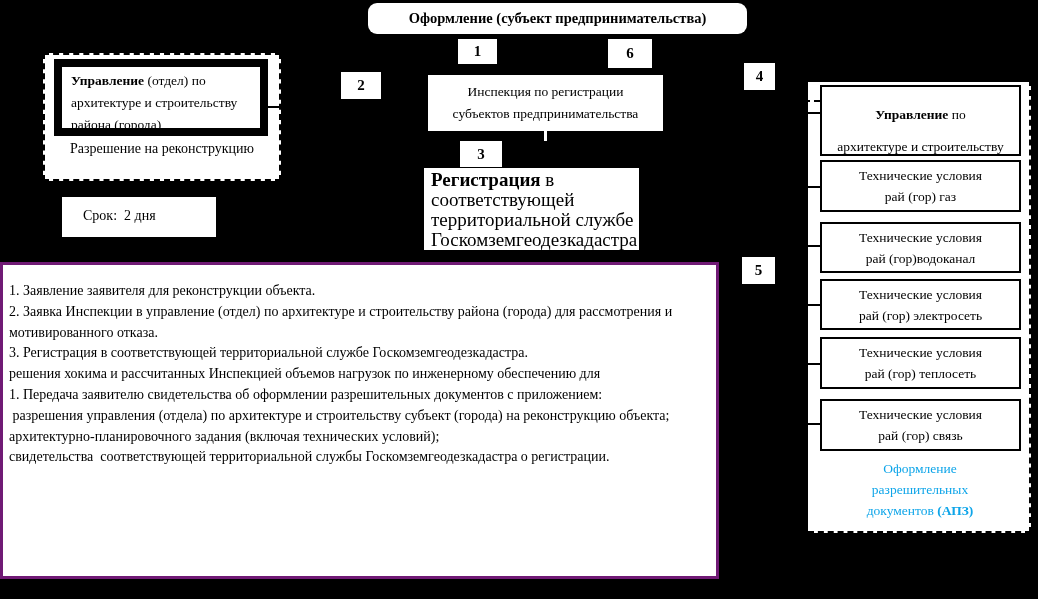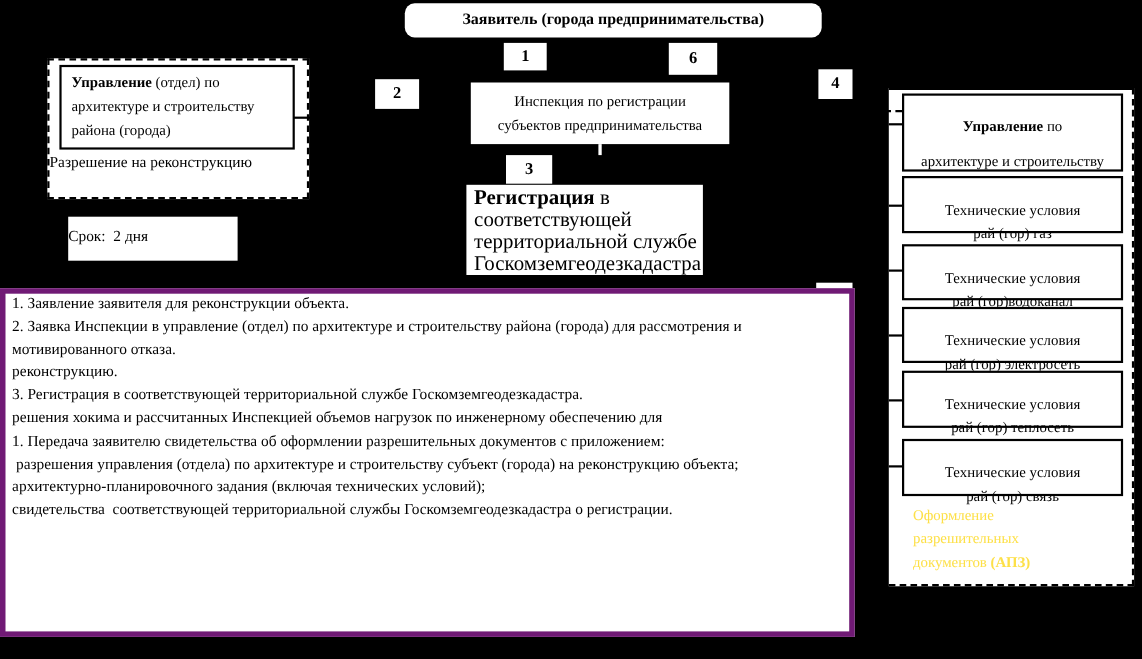--- a/index.html
+++ b/index.html
@@ -25,56 +25,56 @@
 
   .inspection { left:428px; top:75px; width:235px; height:56px;
     font-size:13.5px; line-height:22px; padding-top:6px; text-align:center; }
   .insp-tick { position:absolute; left:544px; top:131px; width:3px; height:10px; background:#fff; }
 
   .registration { left:424px; top:168px; width:215px; height:82px;
     font-size:19px; line-height:20px; padding:2px 0 0 7px; }
 
   .arch-dashed { left:43px; top:53px; width:238px; height:128px; border:2px dashed #000; }
   .arch-inner { position:absolute; left:9px; top:4px; width:214px; height:77px;
-    border:2px solid #000000; box-sizing:border-box; background:#fff;
+    border:8px solid #000000; box-sizing:border-box; background:#fff;
     font-size:13.5px; line-height:22px; padding:3px 0 0 9px; }
   .arch-note { position:absolute; left:0; top:86px; width:100%;
-    text-align:left; font-size:14px; }
+    text-align:center; font-size:14px; }
   .arch-tick { position:absolute; left:267px; top:106px; width:15px; height:2px; background:#000; }
 
   .term { left:62px; top:197px; width:154px; height:40px;
-    line-height:38px; padding-left:0; font-size:14px; }
+    line-height:38px; padding-left:21px; font-size:14px; }
 
-  .notes { left:0; top:262px; width:777px; height:317px;
-    border:5px solid #701a75; padding:0 0 0 6px; font-size:14px; }
+  .notes { left:0; top:262px; width:719px; height:317px;
+    border:3px solid #701a75; padding:16px 0 0 6px; font-size:14px; }
   .notes .nline { line-height:20.8px; white-space:pre; }
 
   .rc-container { left:808px; top:80px; width:223px; height:453px;
     border-top:2px solid #000; border-right:2px dashed #000; border-bottom:2px dashed #000; }
   .rc-box { left:820px; width:201px; border:2px solid #000; text-align:center;
-    font-size:13.5px; line-height:21px; padding-top:18px; }
+    font-size:13.5px; line-height:21px; padding-top:3px; }
   .rc-mgmt   { top:85px;  height:71px; line-height:32px; padding-top:12px; }
   .rc-gas    { top:160px; height:52px; }
   .rc-vodokanal { top:222px; height:51px; }
   .rc-elektroset{ top:279px; height:51px; }
   .rc-teploset  { top:337px; height:52px; }
   .rc-svyaz     { top:399px; height:52px; }
   .rc-footer { position:absolute; left:830px; top:458px; width:180px;
-    font-size:13.5px; line-height:21px; color:#fde047; }
+    text-align:center; font-size:13.5px; line-height:21px; color:#0ea5e9; }
 
   .stub { position:absolute; height:2px; width:12px; background:#000; left:808px; }
   .stub-dashed { position:absolute; left:794px; top:100px; width:26px; height:0;
     border-top:2px dashed #000; }
 </style>
 </head>
 <body>
 
 <div class="stage">
 
-  <div class="wbox applicant">Заявитель (города предпринимательства)</div>
+  <div class="wbox applicant">Оформление (субъект предпринимательства)</div>
 
   <div class="wbox step step1">1</div>
   <div class="wbox step step6">6</div>
   <div class="wbox step step2">2</div>
   <div class="wbox step step4">4</div>
   <div class="wbox step step3">3</div>
   <div class="wbox step step5">5</div>
 
   <div class="wbox inspection preline">Инспекция по регистрации
 субъектов предпринимательства</div>
@@ -92,21 +92,20 @@
     <div class="arch-note">Разрешение на реконструкцию</div>
   </div>
   <div class="arch-tick"></div>
 
   <div class="wbox term pre">Срок:  2 дня</div>
 
   <div class="wbox notes">
     <div class="nline">1. Заявление заявителя для реконструкции объекта.</div>
     <div class="nline">2. Заявка Инспекции в управление (отдел) по архитектуре и строительству района (города) для рассмотрения и</div>
     <div class="nline">мотивированного отказа.</div>
-    <div class="nline">реконструкцию.</div>
     <div class="nline">3. Регистрация в соответствующей территориальной службе Госкомземгеодезкадастра.</div>
     <div class="nline">решения хокима и рассчитанных Инспекцией объемов нагрузок по инженерному обеспечению для</div>
     <div class="nline">1. Передача заявителю свидетельства об оформлении разрешительных документов с приложением:</div>
     <div class="nline"> разрешения управления (отдела) по архитектуре и строительству субъект (города) на реконструкцию объекта;</div>
     <div class="nline">архитектурно-планировочного задания (включая технических условий);</div>
     <div class="nline">свидетельства  соответствующей территориальной службы Госкомземгеодезкадастра о регистрации.</div>
   </div>
 
   <div class="wbox rc-container"></div>
 

